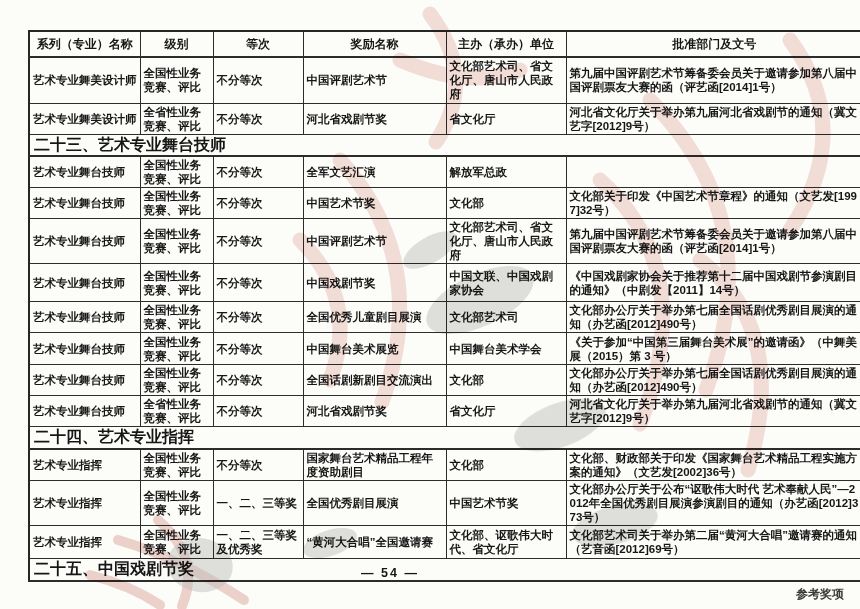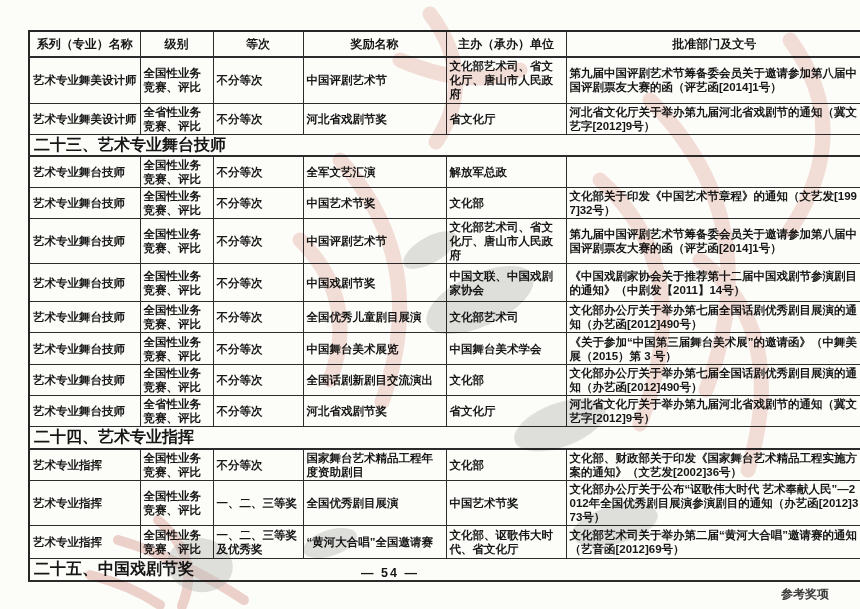--- a/index.html
+++ b/index.html
@@ -52,21 +52,21 @@
     left: 0;
     width: 780px;
     text-align: center;
     font-size: 12.5px;
     font-weight: 600;
     letter-spacing: 2px;
   }
   .footer-note {
     position: absolute;
     top: 586px;
-    right: 31px;
+    right: 16px;
     font-size: 12px;
     font-weight: 600;
     color: #3a3a3a;
   }
   .watermark {
     position: absolute;
     left: 0;
     top: 0;
     pointer-events: none;
     mix-blend-mode: multiply;

